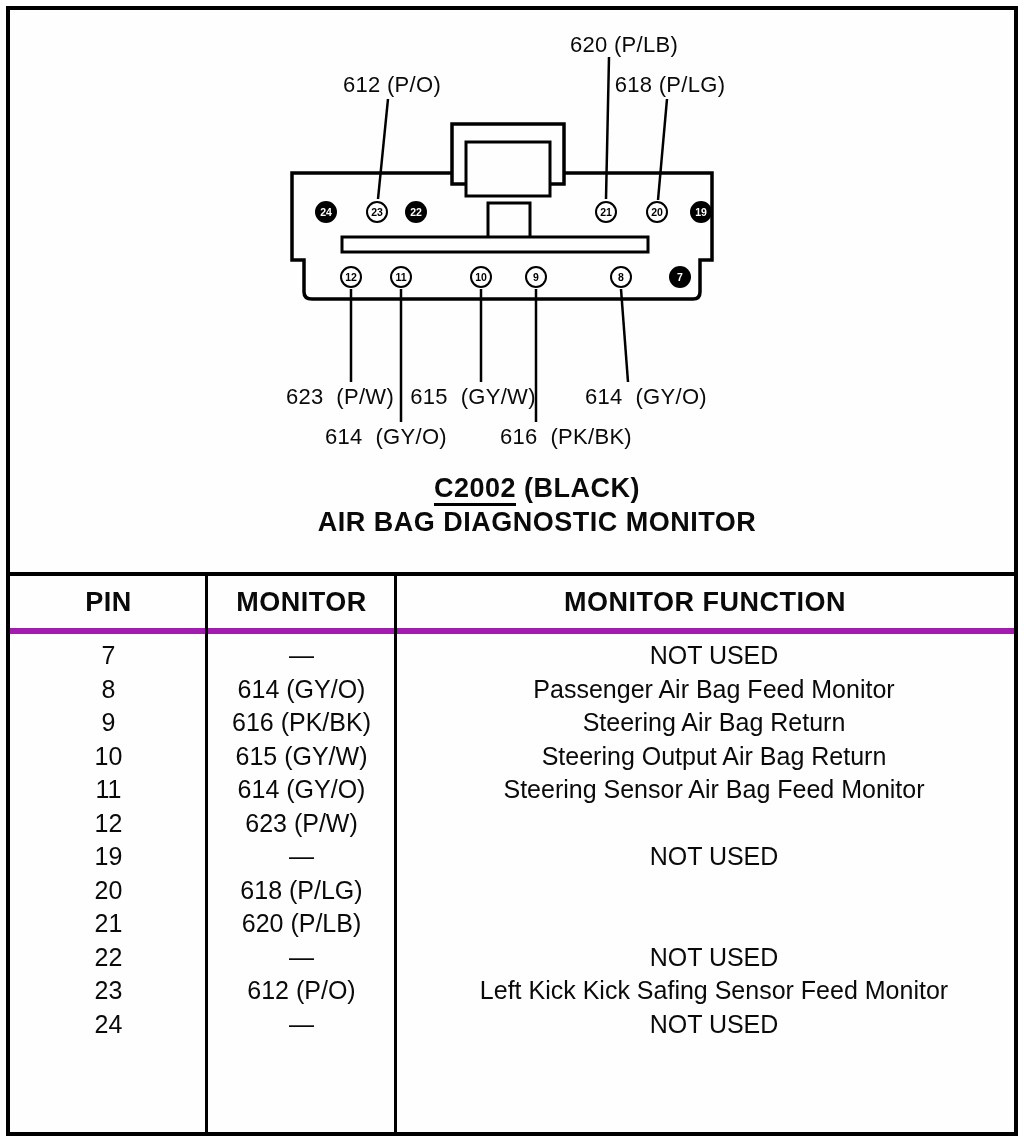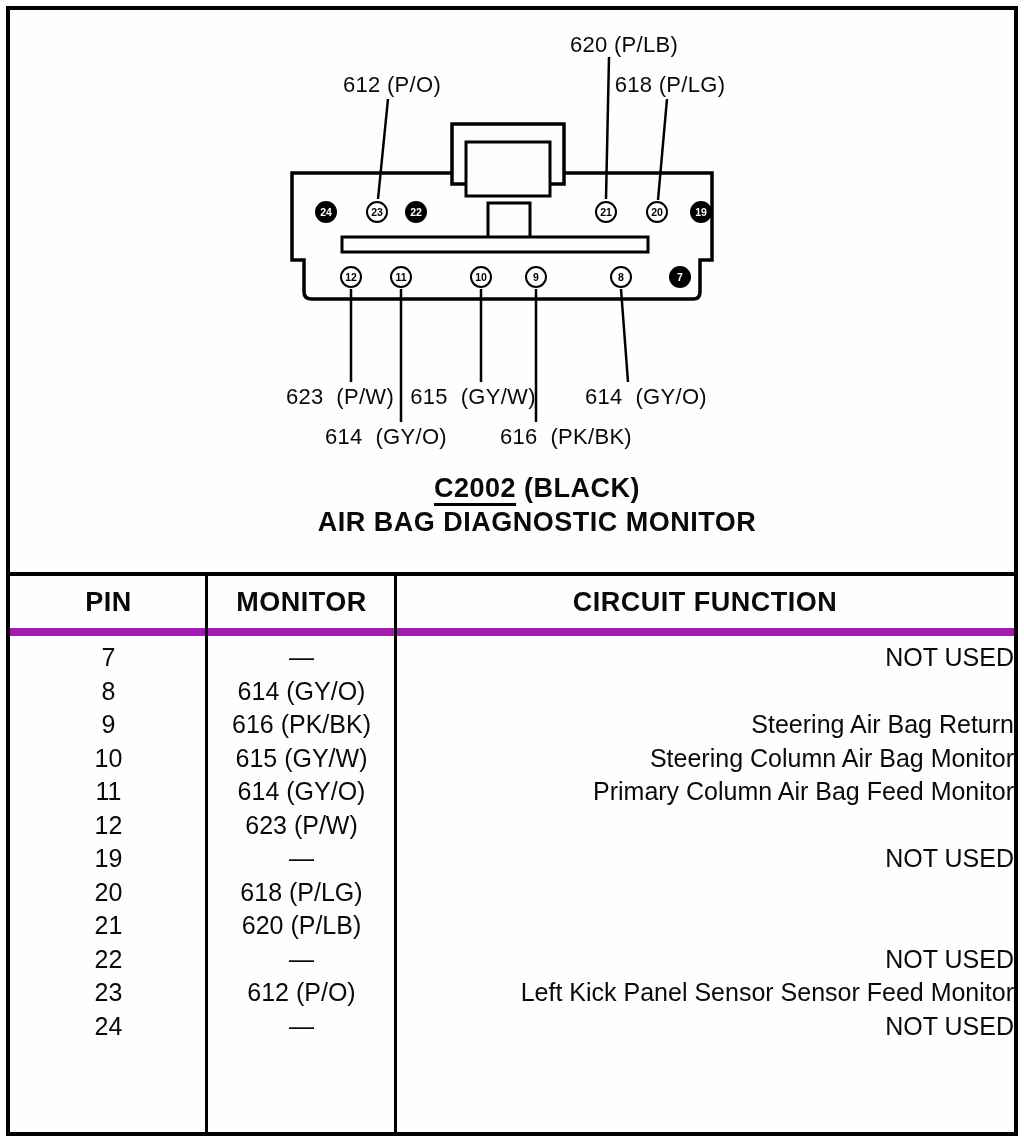--- a/index.html
+++ b/index.html
@@ -39,29 +39,29 @@
   
   .pin-table {
     position:absolute; left:0; right:0; top:562px; bottom:0;
     border-top:4px solid #000;
   }
   .vline { position:absolute; top:0; bottom:0; width:3px; background:#000; }
   .vline.v1 { left:195px; }
   .vline.v2 { left:384px; }
   .thead {
     display:grid; grid-template-columns:197px 189px 1fr;
-    height:52px; border-bottom:8px solid #a21caf;
+    height:52px; border-bottom:6px solid #a21caf;
     align-items:center; text-align:center;
     font-size:27px; font-weight:700; letter-spacing:0.5px;
   }
   .tbody { padding-top:5px; font-size:25px; line-height:33.5px; font-weight:500; }
   .tr { display:grid; grid-template-columns:197px 189px 1fr; align-items:start; }
   .td.pin-cell { text-align:center; }
   .td.circuit-cell { text-align:center; }
-  .td.func-cell { text-align:right; padding-left:18px; white-space:pre-line; }
+  .td.func-cell { text-align:center; padding-left:18px; white-space:pre-line; }
 </style>
 </head>
 <body>
 
 <div class="frame">
 
   <div class="diagram">
 
     <svg width="1004" height="562" viewBox="0 0 1004 562">
 
@@ -115,47 +115,48 @@
 
   </div>
 
   <div class="pin-table">
     <div class="vline v1"></div>
     <div class="vline v2"></div>
 
     <div class="thead">
       <div class="th">PIN</div>
       <div class="th">MONITOR</div>
-      <div class="th">CIRCUIT FUNCTION</div>
+      <div class="th">MONITOR FUNCTION</div>
     </div>
 
     <div class="tbody">
       <div class="tr">
         <div class="td pin-cell">7</div>
         <div class="td circuit-cell">—</div>
         <div class="td func-cell">NOT USED</div>
       </div>
       <div class="tr">
         <div class="td pin-cell">8</div>
         <div class="td circuit-cell">614 (GY/O)</div>
+        <div class="td func-cell">Passenger Air Bag Feed Monitor</div>
       </div>
       <div class="tr">
         <div class="td pin-cell">9</div>
         <div class="td circuit-cell">616 (PK/BK)</div>
         <div class="td func-cell">Steering Air Bag Return</div>
       </div>
       <div class="tr">
         <div class="td pin-cell">10</div>
         <div class="td circuit-cell">615 (GY/W)</div>
-        <div class="td func-cell">Steering Column Air Bag Monitor</div>
+        <div class="td func-cell">Steering Output Air Bag Return</div>
       </div>
       <div class="tr">
         <div class="td pin-cell">11</div>
         <div class="td circuit-cell">614 (GY/O)</div>
-        <div class="td func-cell">Primary Column Air Bag Feed Monitor</div>
+        <div class="td func-cell">Steering Sensor Air Bag Feed Monitor</div>
       </div>
       <div class="tr">
         <div class="td pin-cell">12</div>
         <div class="td circuit-cell">623 (P/W)</div>
       </div>
       <div class="tr">
         <div class="td pin-cell">19</div>
         <div class="td circuit-cell">—</div>
         <div class="td func-cell">NOT USED</div>
       </div>
@@ -168,21 +169,21 @@
         <div class="td circuit-cell">620 (P/LB)</div>
       </div>
       <div class="tr">
         <div class="td pin-cell">22</div>
         <div class="td circuit-cell">—</div>
         <div class="td func-cell">NOT USED</div>
       </div>
       <div class="tr">
         <div class="td pin-cell">23</div>
         <div class="td circuit-cell">612 (P/O)</div>
-        <div class="td func-cell">Left Kick Panel Sensor Sensor Feed Monitor</div>
+        <div class="td func-cell">Left Kick Kick Safing Sensor Feed Monitor</div>
       </div>
       <div class="tr">
         <div class="td pin-cell">24</div>
         <div class="td circuit-cell">—</div>
         <div class="td func-cell">NOT USED</div>
       </div>
     </div>
   </div>
 
 </div>

